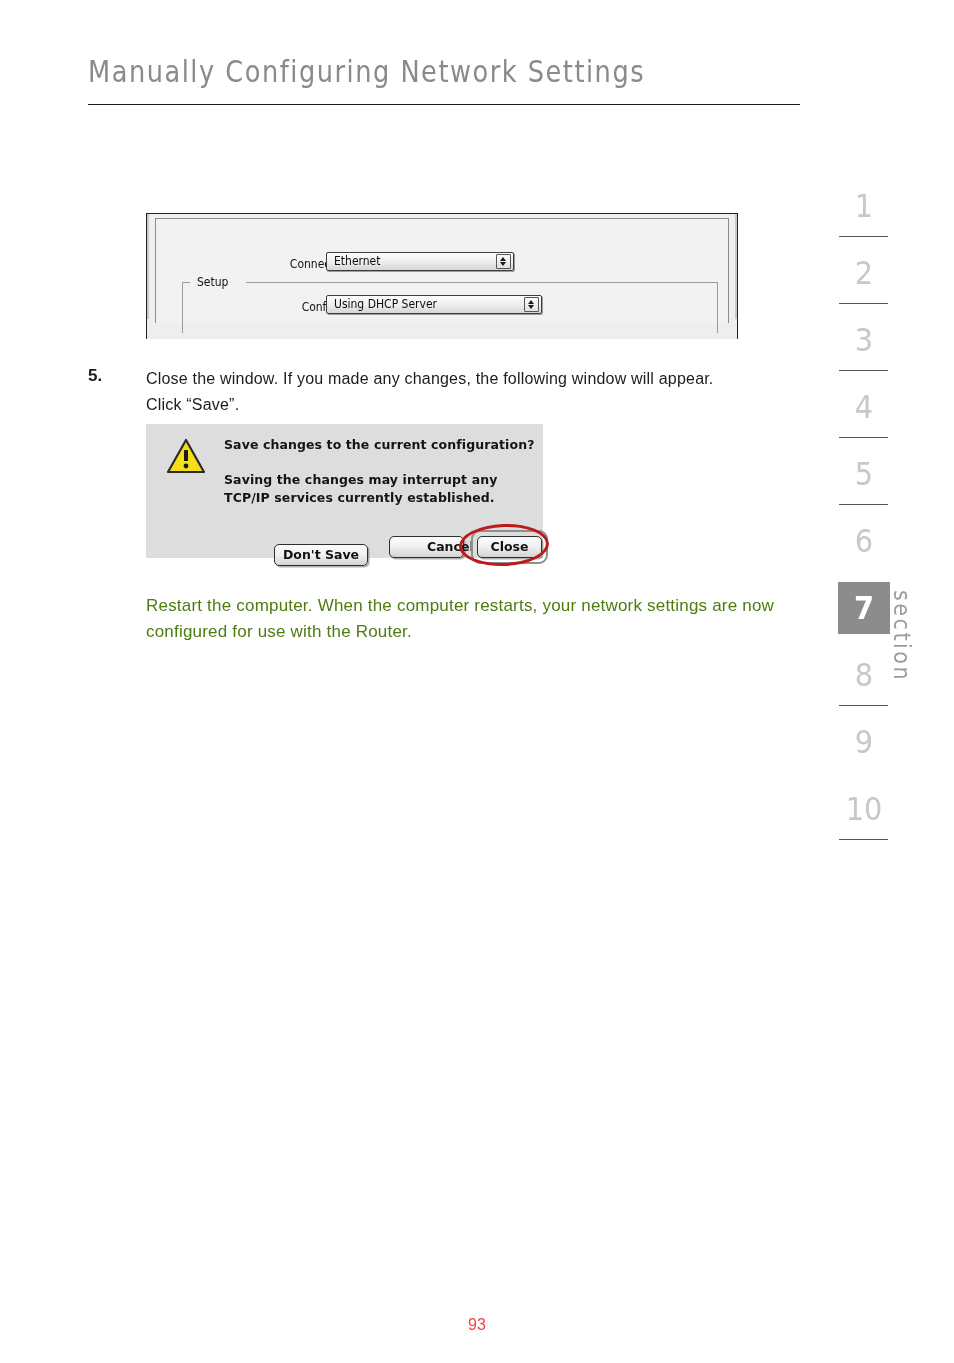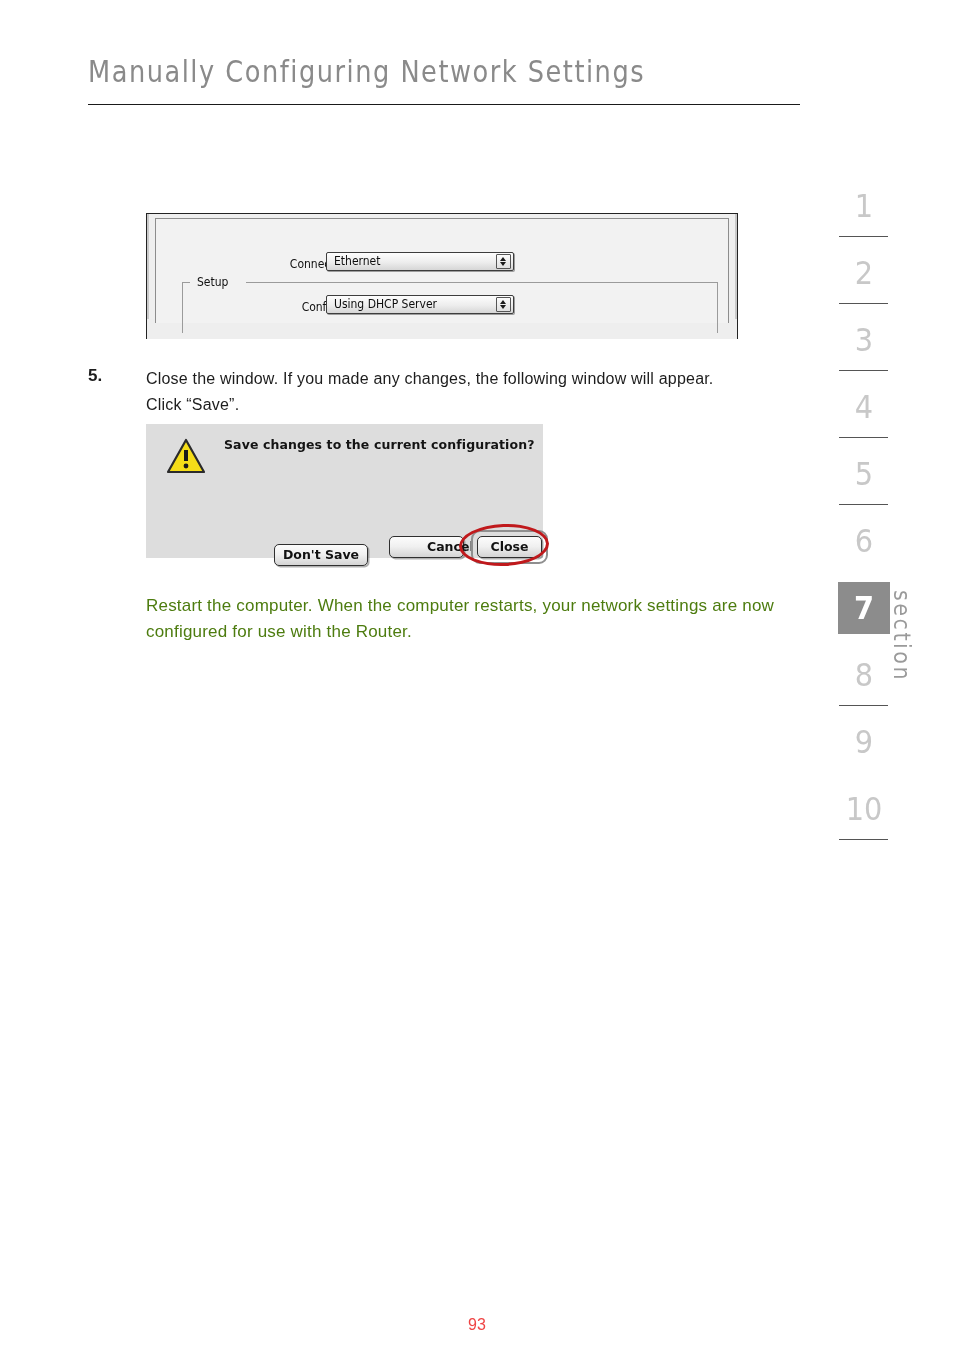--- a/index.html
+++ b/index.html
@@ -244,21 +244,21 @@
   }
   .mac-popup .pop-arrows::before {
     top: 2px;
     border-bottom: 4px solid #1b1b1b;
   }
   .mac-popup .pop-arrows::after {
     bottom: 2px;
     border-top: 4px solid #1b1b1b;
   }
   #popup-connect { left: 170px; top: 33px; width: 188px; }
-  #popup-configure { left: 170px; top: 76px; width: 188px; }
+  #popup-configure { left: 170px; top: 76px; width: 216px; }
 
   #setup-group {
     position: absolute;
     left: 26px;
     top: 63px;
     right: 10px;
     bottom: -10px;
     border: 1px solid #9b9b9b;
     border-top: none;
     border-bottom: none;
@@ -524,20 +524,21 @@
 
 <div id="save-dialog">
 
   <svg id="warn-icon" viewBox="0 0 40 36">
     <polygon points="20,2 38,34 2,34" fill="#f5dd18" stroke="#2b2b2b" stroke-width="2.2" stroke-linejoin="round"></polygon>
     <rect x="18" y="12" width="4" height="11" fill="#1a1a1a"></rect>
     <circle cx="20" cy="28" r="2.4" fill="#1a1a1a"></circle>
   </svg>
 
   <div id="dlg-line1">Save changes to the current configuration?</div>
+  <div id="dlg-line2">Saving the changes may interrupt any TCP/IP services currently established.</div>
 
   <div class="mac-btn" id="btn-dont-save">Don't Save</div>
   <div class="mac-btn" id="btn-cancel">Cancel</div>
   <div id="btn-save-default-ring"></div>
   <div class="mac-btn" id="btn-save">Close</div>
   <div id="save-highlight"></div>
 
 </div>
 
 <div id="restart-para">Restart the computer. When the computer restarts, your network settings are now configured for use with the Router.</div>

